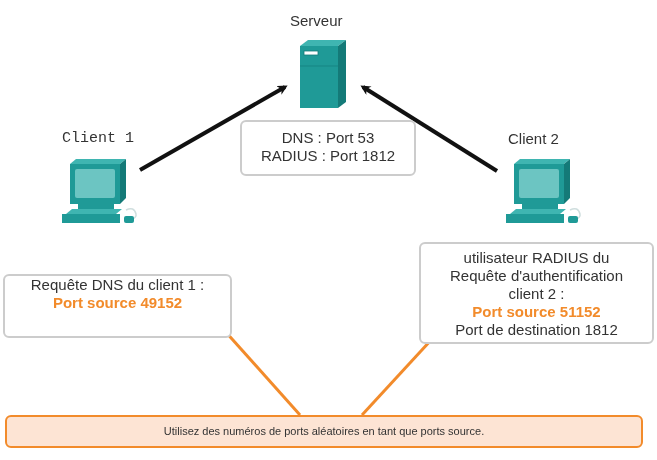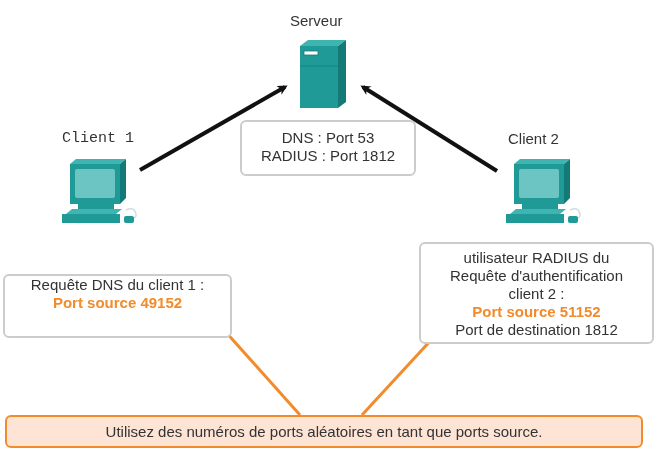--- a/index.html
+++ b/index.html
@@ -5,21 +5,21 @@
     html, body { margin: 0; padding: 0; background: #ffffff; }
     body { width: 657px; height: 460px; position: relative; overflow: hidden;
            font-family: "Liberation Sans", sans-serif; color: #333333; }
     .abs { position: absolute; }
     .label { font-size: 15px; color: #333; text-align: left; white-space: nowrap; }
     .box { position: absolute; background: #ffffff; border: 2px solid #cccccc; border-radius: 6px;
            box-sizing: border-box; text-align: center; font-size: 15px; line-height: 18px; color: #333; }
     .orange { color: #f28b2b; font-weight: bold; }
     .note { position: absolute; left: 5px; top: 415px; width: 638px; height: 33px; box-sizing: border-box;
             background: #fde4d4; border: 2px solid #f28b2b; border-radius: 6px;
-            text-align: center; font-size: 15px; line-height: 29px; color: #333; }
+            text-align: center; font-size: 11px; line-height: 29px; color: #333; }
     svg.overlay { position: absolute; left: 0; top: 0; }
   </style>
 </head>
 <body>
 
 <svg class="overlay" width="657" height="460">
   <defs>
     <marker id="ah-black" markerWidth="10" markerHeight="10" refX="7" refY="5" orient="auto" markerUnits="userSpaceOnUse">
       <path d="M0,0 L10,5 L0,10 L3,5 Z" fill="#111"></path>
     </marker>

